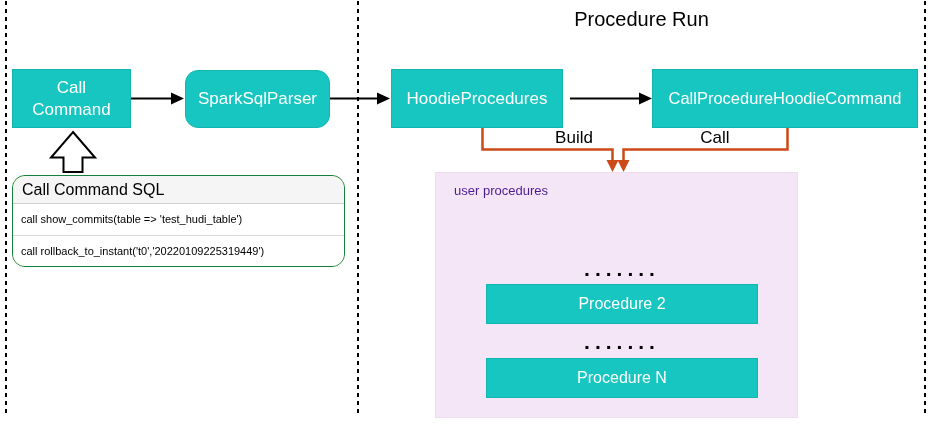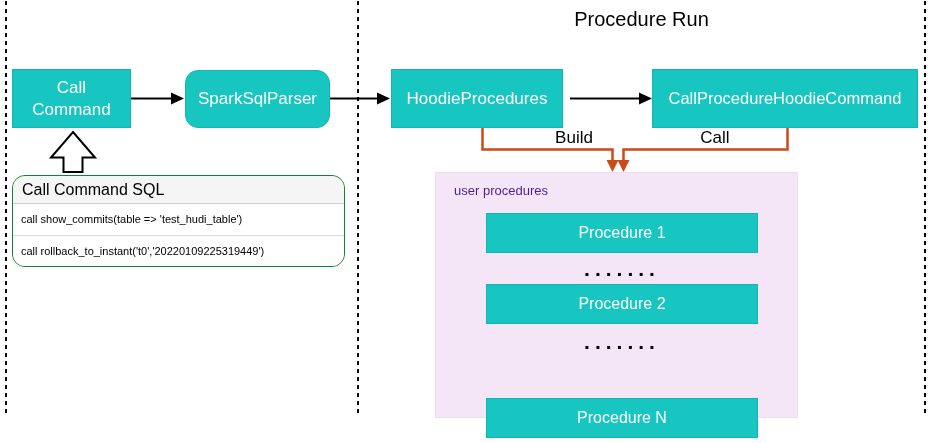--- a/index.html
+++ b/index.html
@@ -101,24 +101,23 @@
 
   <div class="abs sql-table" style="left:12px;top:175px;">
     <div class="sql-table-header">Call Command SQL</div>
     <div class="sql-table-row">call show_commits(table =&gt; 'test_hudi_table')</div>
     <div class="sql-table-row">call rollback_to_instant('t0','20220109225319449')</div>
   </div>
 
   <div class="abs user-procedures-panel" style="left:435px;top:172px;width:363px;height:246px;">
     <div class="user-procedures-label">user procedures</div>
 
-    <div class="proc-node" style="top:40px;">Procedure 1</div>
 
     <div class="dots-row" style="top:80px;height:31px;">.......</div>
 
     <div class="proc-node" style="top:111px;">Procedure 2</div>
 
     <div class="dots-row" style="top:151px;height:34px;">.......</div>
 
-    <div class="proc-node" style="top:185px;margin-top:40px;">Procedure N</div>
+    <div class="proc-node" style="top:185px;">Procedure N</div>
   </div>
 
 </div>
 
 </body></html>

